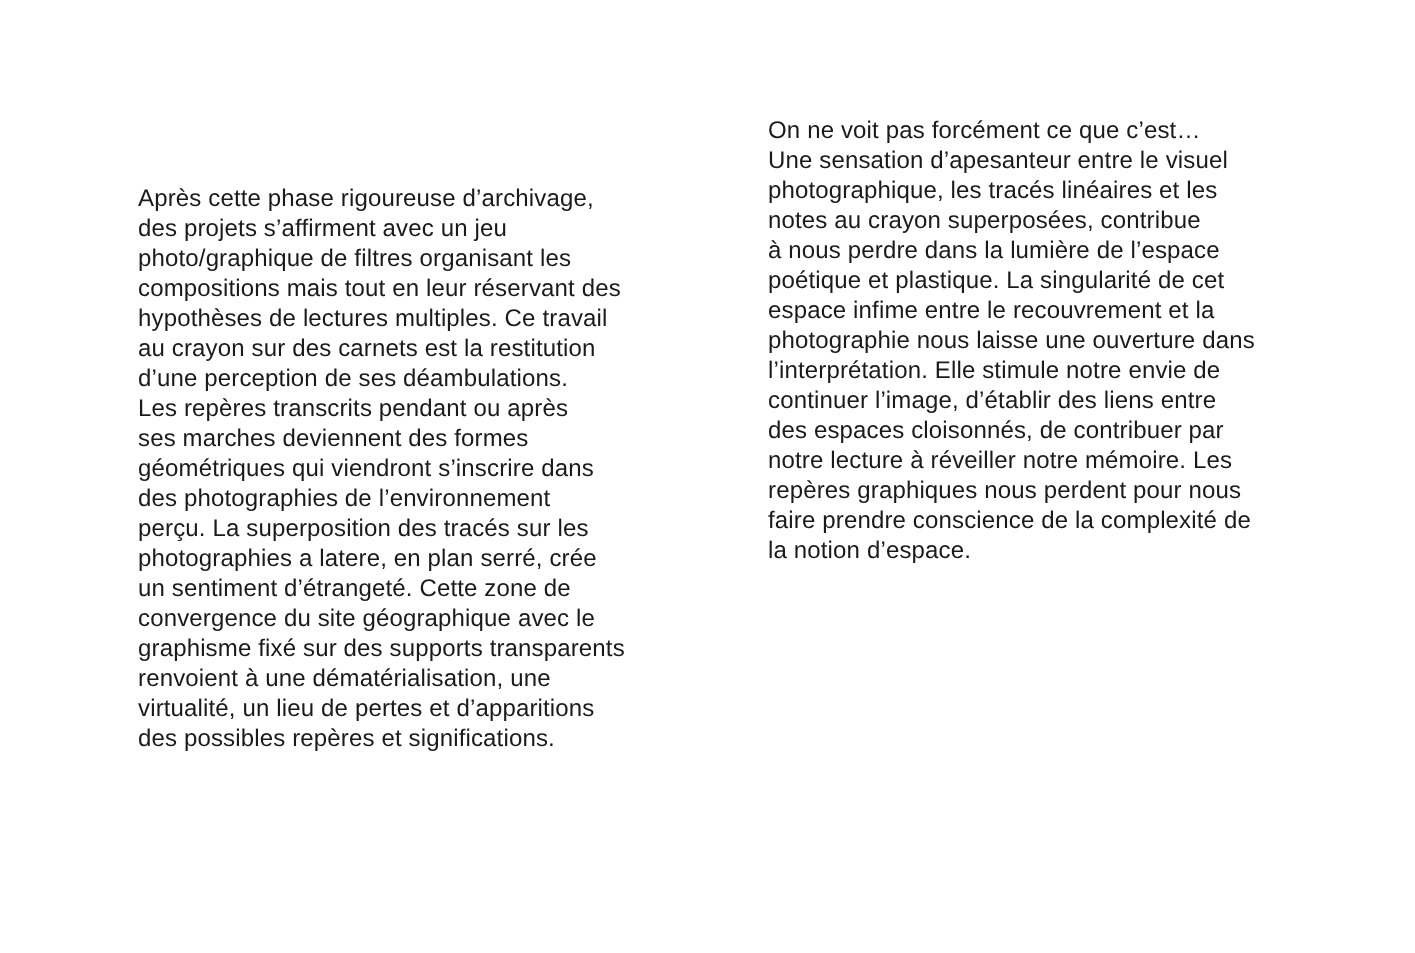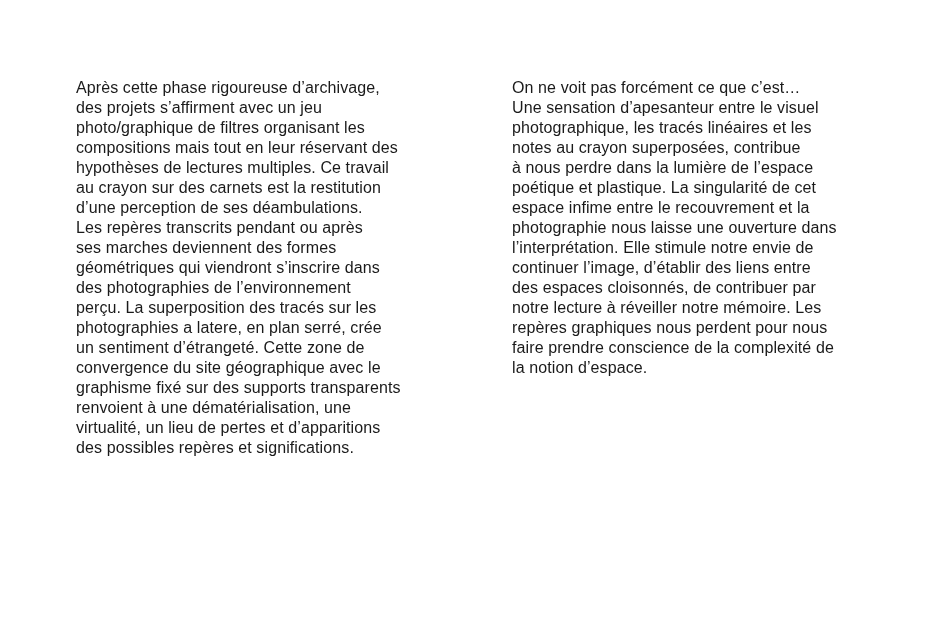--- a/index.html
+++ b/index.html
@@ -17,21 +17,21 @@
   }
   .text-column {
     position: absolute;
     top: 78px;
     font-size: 16px;
     line-height: 20px;
     letter-spacing: 0.1px;
     color: #1a1a1a;
     white-space: pre;
   }
-  .text-column.left  { left: 76px;  }
+  .text-column.left  { left: 92px; margin-top: 45px;  }
   .text-column.right { left: 512px; }
 </style>
 </head>
 <body>
 
 <main class="page">
   <div class="text-column left">Après cette phase rigoureuse d’archivage,
 des projets s’affirment avec un jeu
 photo/graphique de filtres organisant les
 compositions mais tout en leur réservant des

